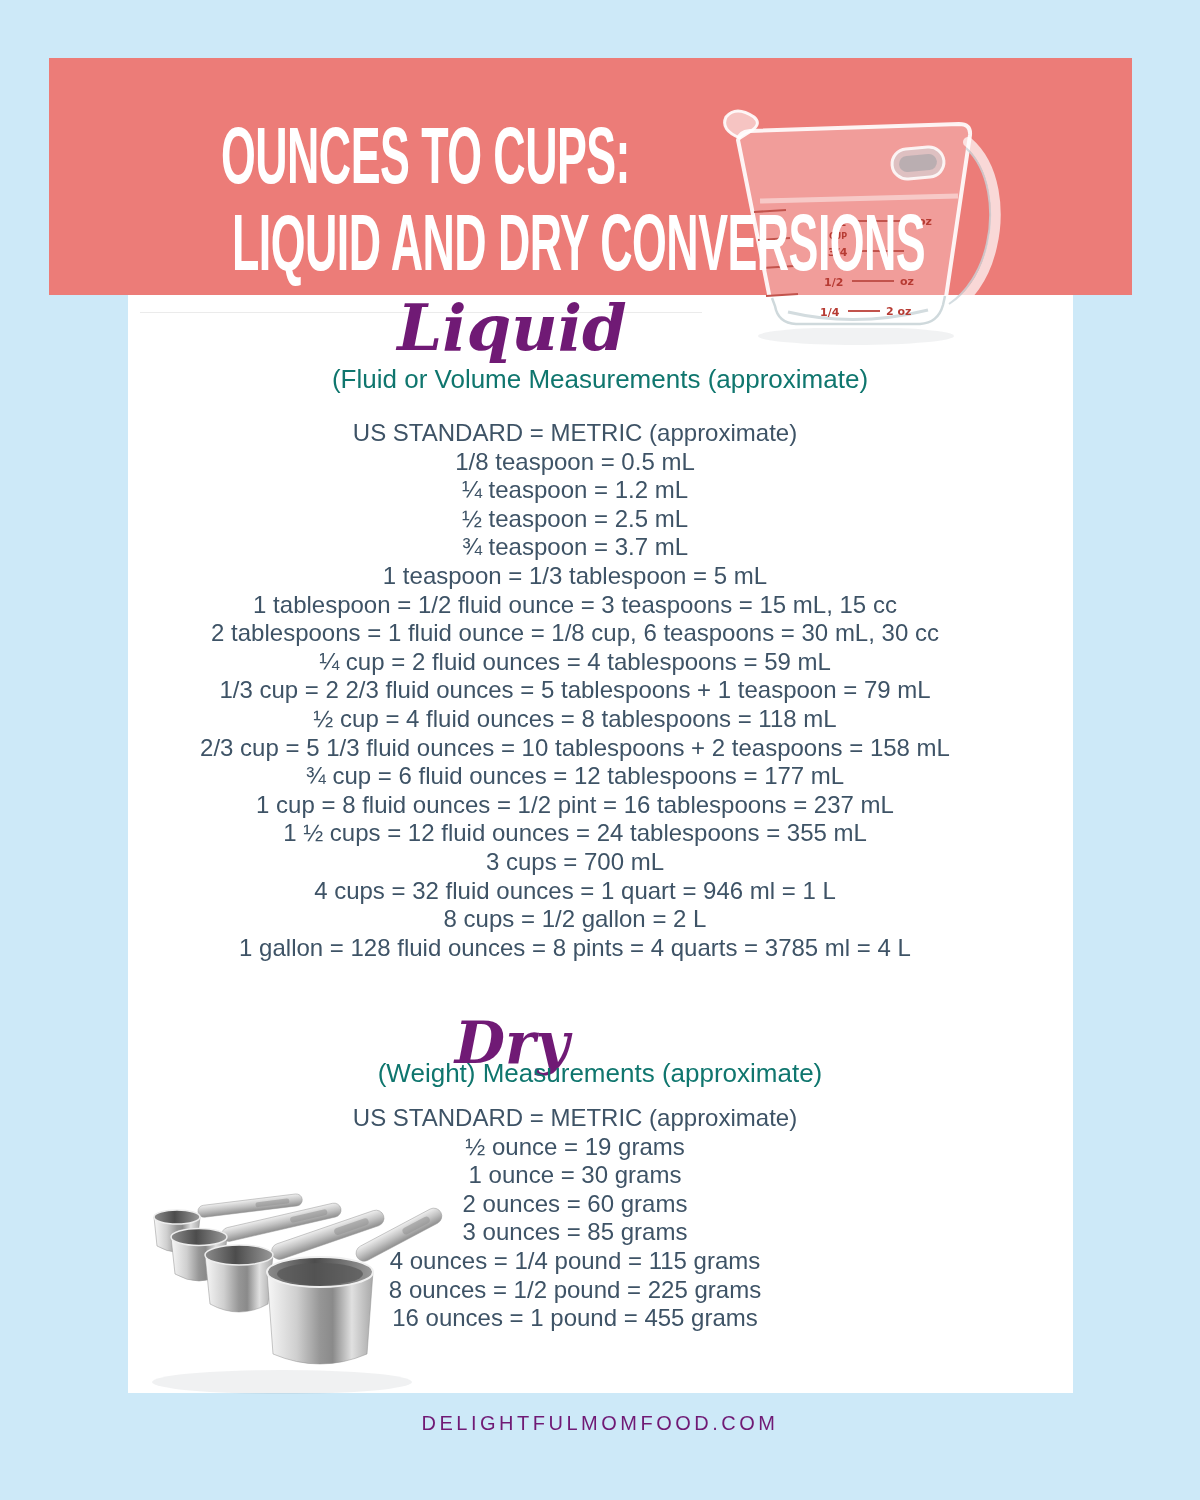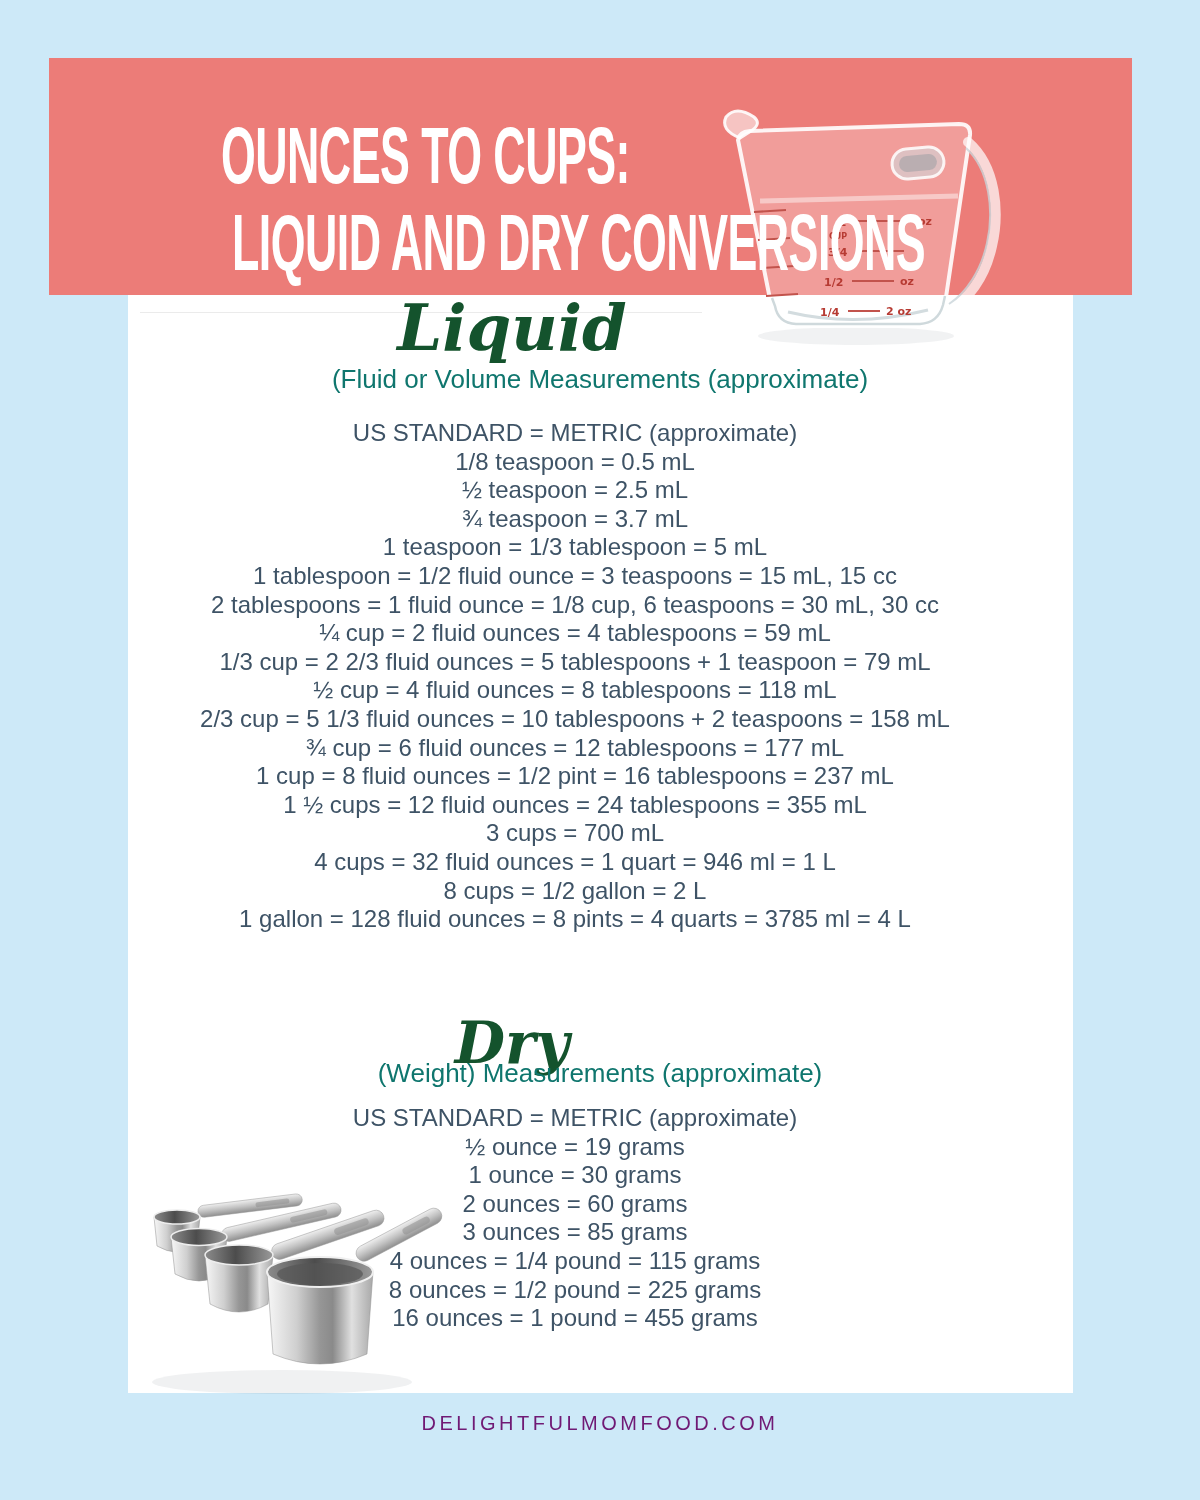--- a/index.html
+++ b/index.html
@@ -26,21 +26,21 @@
   .title {
     position:absolute; z-index:4; color:#ffffff; font-weight:bold;
     font-size:80px; line-height:1; letter-spacing:-1px; white-space:nowrap;
     transform:scaleX(0.56); transform-origin:left top;
   }
   .title.l1 { left:221px; top:116px; }
   .title.l2 { left:232px; top:203px; }
   .script {
     position:absolute; left:0; width:1024px; text-align:center; z-index:4;
     font-family:"DejaVu Serif", serif; font-style:italic; font-weight:bold;
-    color:#14532d; line-height:1;
+    color:#701a75; line-height:1;
   }
   .script.liquid-h { top:296px; font-size:64px; }
   .script.dry-h    { top:990px; font-size:58px;margin-top:24px; }
   .subtitle {
     position:absolute; left:0; width:1200px; text-align:center; z-index:4;
     color:#0f766e; font-size:26px; line-height:1.1;
   }
   .sub-liquid { top:365px; }
   .sub-dry    { top:1059px; }
   .stack {
@@ -99,20 +99,21 @@
   <div class="title l1">OUNCES TO CUPS:</div>
   <div class="title l2">LIQUID AND DRY CONVERSIONS</div>
 
   <div class="script liquid-h">Liquid</div>
   <div class="subtitle sub-liquid">(Fluid or Volume Measurements (approximate)</div>
 
   <div class="stack liquid-stack">
     <div class="row">US STANDARD = METRIC (approximate)</div>
     <div>
         <div class="row">1/8 teaspoon = 0.5 mL</div>
+        <div class="row">¼ teaspoon = 1.2 mL</div>
         <div class="row">½ teaspoon = 2.5 mL</div>
         <div class="row">¾ teaspoon = 3.7 mL</div>
         <div class="row">1 teaspoon = 1/3 tablespoon = 5 mL</div>
         <div class="row">1 tablespoon = 1/2 fluid ounce = 3 teaspoons = 15 mL, 15 cc</div>
         <div class="row">2 tablespoons = 1 fluid ounce = 1/8 cup, 6 teaspoons = 30 mL, 30 cc</div>
         <div class="row">¼ cup = 2 fluid ounces = 4 tablespoons = 59 mL</div>
         <div class="row">1/3 cup = 2 2/3 fluid ounces = 5 tablespoons + 1 teaspoon = 79 mL</div>
         <div class="row">½ cup = 4 fluid ounces = 8 tablespoons = 118 mL</div>
         <div class="row">2/3 cup = 5 1/3 fluid ounces = 10 tablespoons + 2 teaspoons = 158 mL</div>
         <div class="row">¾ cup = 6 fluid ounces = 12 tablespoons = 177 mL</div>

